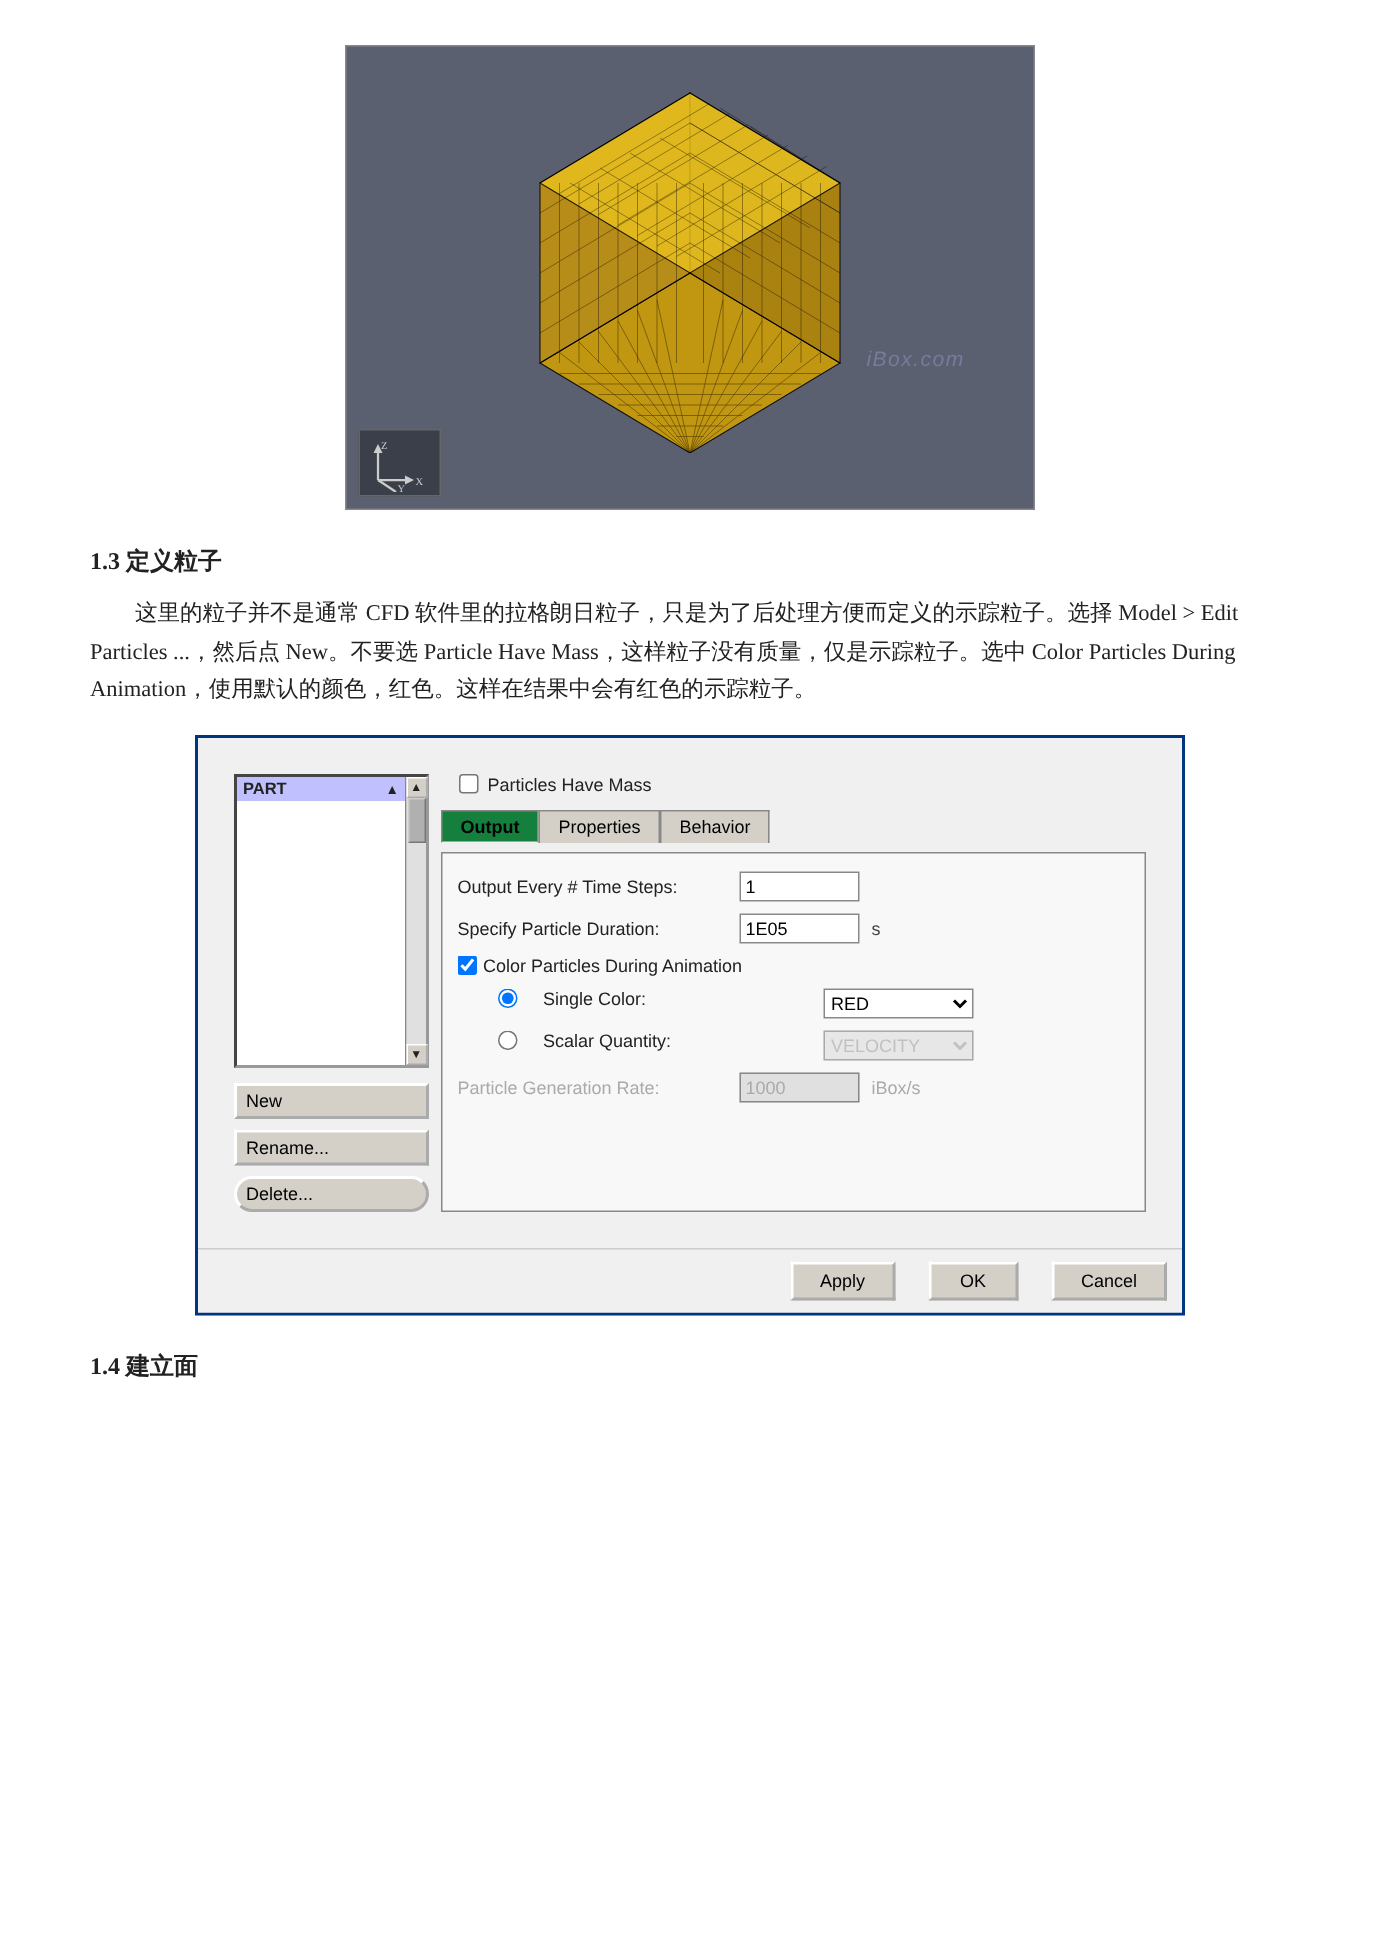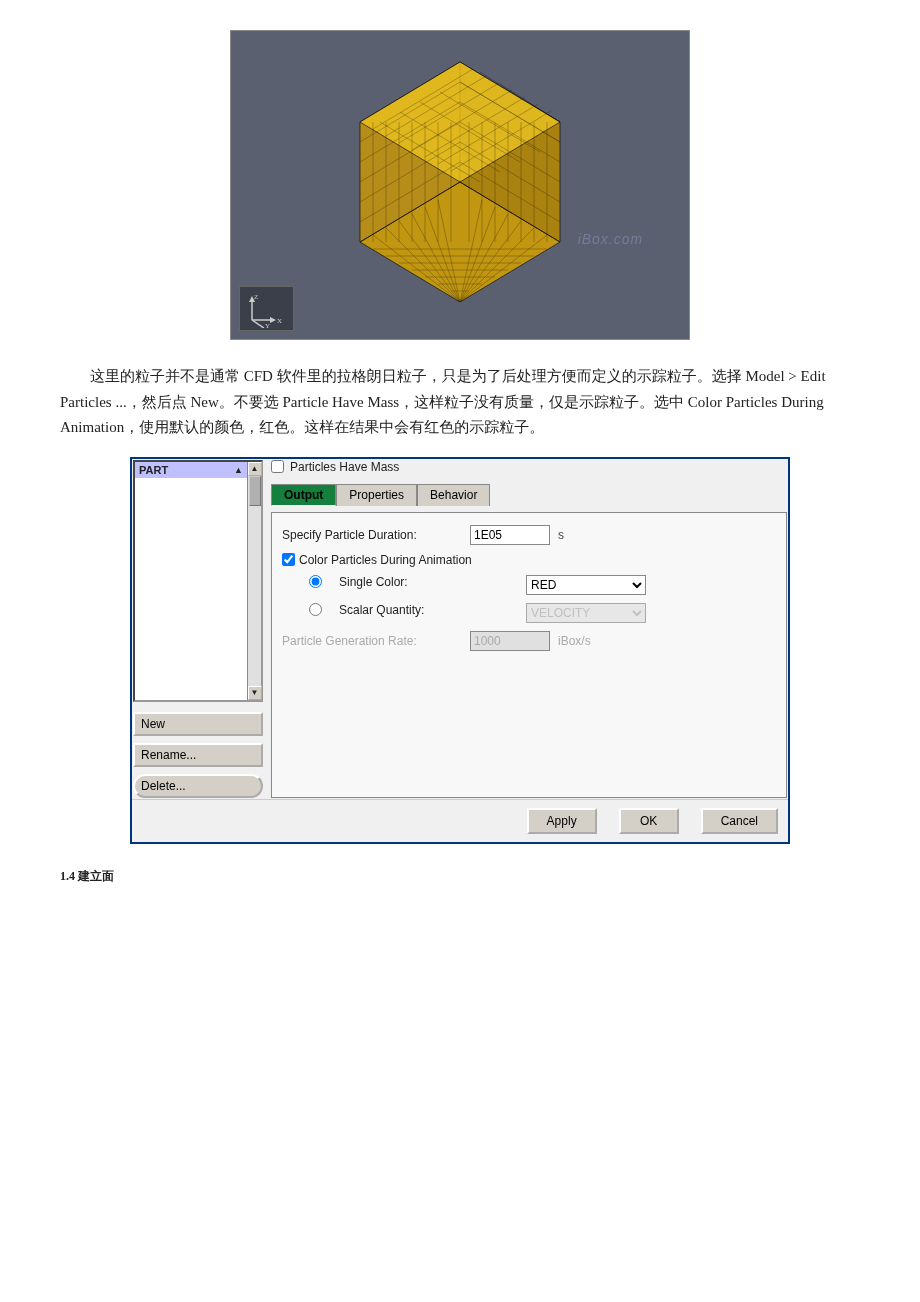--- a/index.html
+++ b/index.html
@@ -110,21 +110,21 @@
       font-size: 11px;
       cursor: pointer;
       display: flex;
       align-items: center;
       justify-content: center;
       font-weight: bold;
     }
 
     .dialog-body {
       display: flex;
-      padding: 1px;
+      padding: 24px;
       gap: 8px;
       min-height: 340px;
     }
 
     
     .part-list-panel {
       width: 130px;
       display: flex;
       flex-direction: column;
       gap: 4px;
@@ -162,20 +162,21 @@
       display: flex;
       flex-direction: column;
       gap: 6px;
     }
 
     .checkbox-row {
       display: flex;
       align-items: center;
       gap: 6px;
       margin-bottom: 4px;
+      margin-left: 12px;
     }
 
     .checkbox-row input[type="checkbox"] {
       width: 13px;
       height: 13px;
     }
 
     
     .tab-bar {
       display: flex;
@@ -271,21 +272,21 @@
     .radio-spacer {
       flex: 0 0 10px;
     }
 
     .radio-label {
       flex: 0 0 170px;
       font-size: 12px;
     }
 
     .prop-select {
-      width: 120px;
+      width: 100px;
       height: 20px;
       font-size: 12px;
       border: 1px solid #888;
       background: #fff;
     }
 
     .prop-select.disabled {
       background: #e0e0e0;
       color: #aaa;
     }
@@ -305,21 +306,21 @@
       border: 2px outset #fff;
       padding: 4px 18px;
       font-size: 12px;
       cursor: pointer;
       font-family: "Segoe UI", Arial, sans-serif;
       min-width: 60px;
     }
 
     
     .section-heading-2 {
-      font-size: 12px;
+      font-size: 16px;
       font-weight: bold;
       margin-top: 16px;
       font-family: SimSun, "宋体", serif;
     }
 
     
     .list-with-scroll {
       display: flex;
       border: 2px inset #999;
       background: #fff;
@@ -486,20 +487,21 @@
           <line x1="8" y1="30" x2="28" y2="30" stroke="#ccc" stroke-width="1.5"></line>
           <polygon points="32,30 26,27 26,33" fill="#ccc"></polygon>
           <text x="33" y="33" fill="#ccc" font-size="7">X</text>
           <line x1="8" y1="30" x2="20" y2="38" stroke="#ccc" stroke-width="1.5"></line>
           <text x="21" y="38" fill="#ccc" font-size="7">Y</text>
         </svg>
       </div>
     </div>
   </div>
 
+  <div class="section-heading">1.3 定义粒子</div>
 
   <p class="body-text">这里的粒子并不是通常 CFD 软件里的拉格朗日粒子，只是为了后处理方便而定义的示踪粒子。选择 Model &gt; Edit Particles ...，然后点 New。不要选 Particle Have Mass，这样粒子没有质量，仅是示踪粒子。选中 Color Particles During Animation，使用默认的颜色，红色。这样在结果中会有红色的示踪粒子。</p>
 
   <div class="dialog-overlay">
     <div class="dialog-window">
 
 
       <div class="dialog-body">
 
         <div class="part-list-panel">
@@ -532,20 +534,24 @@
           </div>
 
           <div class="tab-bar">
             <button class="tab-btn active">Output</button>
             <button class="tab-btn">Properties</button>
             <button class="tab-btn">Behavior</button>
           </div>
 
           <div class="properties-content">
 
+            <div class="prop-row">
+              <span class="prop-label">Output Every # Time Steps:</span>
+              <input type="text" class="prop-input" value="1" style="">
+            </div>
 
             <div class="prop-row">
               <span class="prop-label">Specify Particle Duration:</span>
               <input type="text" class="prop-input" value="1E05" style="">
               <span class="prop-unit">s</span>
             </div>
 
             <div class="prop-checkbox-row">
               <input type="checkbox" id="chk-color" checked="" style="">
               <label for="chk-color" class="prop-checkbox-label">Color Particles During Animation</label>

